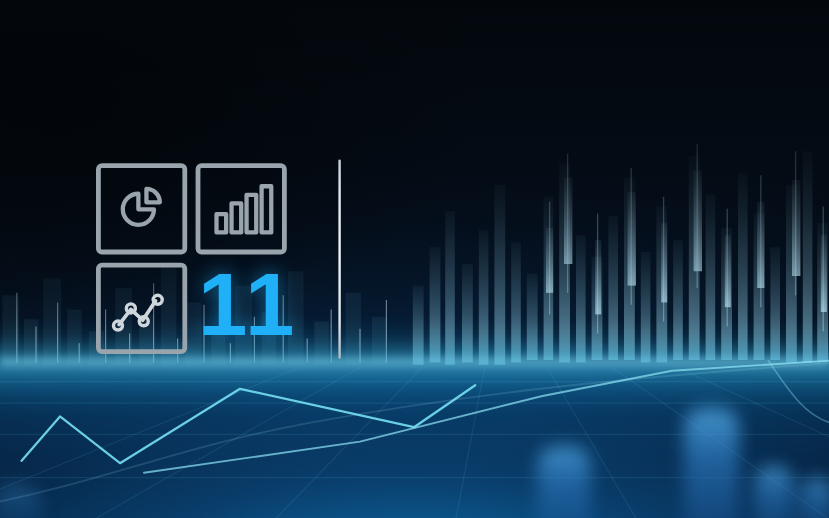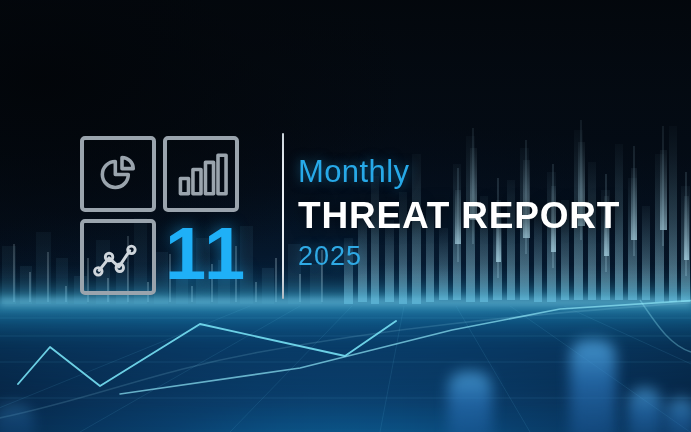--- a/index.html
+++ b/index.html
@@ -270,20 +270,15 @@
             <circle cx="53" cy="30" r="4.2"></circle>
           </g>
         </svg>
       </div>
     </div>
 
     <div id="issue-number">11</div>
 
     <div id="divider"></div>
 
-    <div id="title-block">
-      <div id="kicker">Monthly</div>
-      <div id="headline">THREAT REPORT</div>
-      <div id="year">2025</div>
-    </div>
 
   </div>
 </div>
 
 </body></html>

